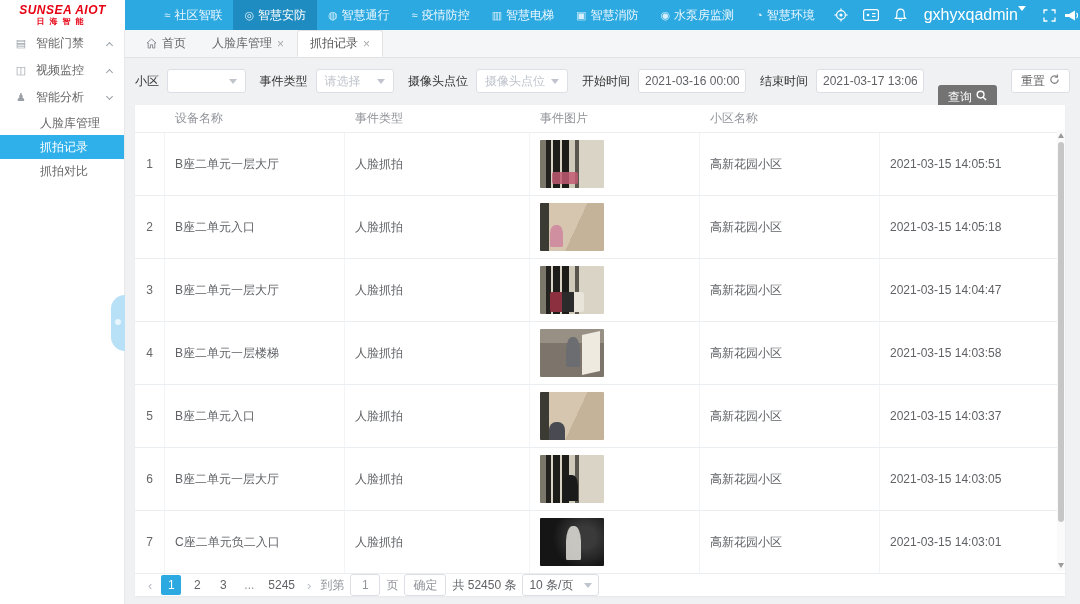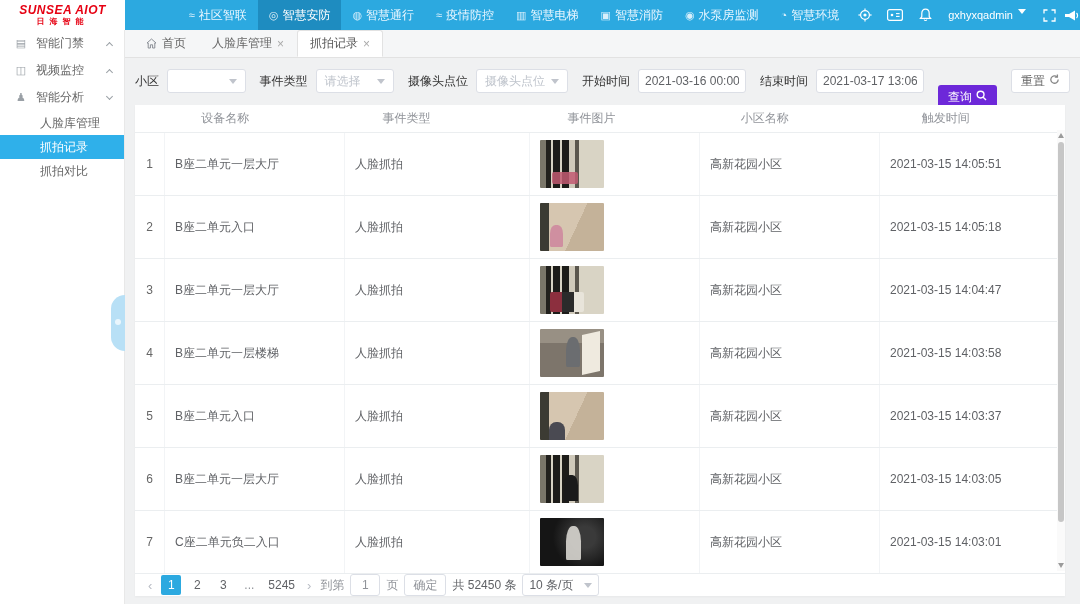--- a/index.html
+++ b/index.html
@@ -10,21 +10,21 @@
   .header { position:absolute; top:0; left:0; right:0; height:30px; background:#2ca9e0; display:flex; align-items:center; overflow:hidden; }
   .logo { width:125px; height:30px; background:#ffffff; display:flex; flex-direction:column; align-items:center; justify-content:center; flex:0 0 125px; }
   .logo-l1 { color:#e60012; font-size:12px; font-weight:800; letter-spacing:.5px; font-style:italic; line-height:13px; }
   .logo-l2 { color:#e60012; font-size:8px; font-weight:700; letter-spacing:5px; line-height:10px; }
   .topnav { margin-left:auto; display:flex; height:30px; }
   .nav-item { display:flex; align-items:center; gap:4px; padding:0 11px; color:#eaf7ff; font-size:12px; cursor:pointer; white-space:nowrap; }
   .nav-item.active { background:#1e8cc0; color:#fff; }
   .nav-ico { font-size:11px; opacity:.9; }
   .hright { display:flex; align-items:center; height:30px; color:#fff; }
   .hicon { width:30px; height:30px; display:flex; align-items:center; justify-content:center; cursor:pointer; }
-  .user { display:flex; align-items:flex-start; gap:5px; font-size:11px; padding:0 8px; cursor:pointer; white-space:nowrap; }
+  .user { display:flex; align-items:flex-start; font-size:16px; padding:0 8px; cursor:pointer; white-space:nowrap; }
   .caret-down { width:0; height:0; border-left:4px solid transparent; border-right:4px solid transparent; border-top:5px solid #fff; }
 
   
   .sidebar { position:absolute; top:30px; left:0; width:125px; bottom:0; background:#fff; border-right:1px solid #e8e8e8; }
   .side-group { height:27px; display:flex; align-items:center; padding:0 12px 0 14px; font-size:12px; color:#666; cursor:pointer; gap:8px; }
   .side-ico { font-size:11px; color:#9aa0a6; width:14px; text-align:center; }
   .side-label { flex:1; }
   .chev { width:5px; height:5px; border-right:1px solid #9aa0a6; border-bottom:1px solid #9aa0a6; }
   .chev.up { transform:rotate(-135deg); margin-top:3px; }
   .chev.down { transform:rotate(45deg); margin-bottom:2px; }
@@ -48,26 +48,26 @@
   .flabel { margin-left:6px; }
   .select { height:24px; background:#fff; border:1px solid #dcdfe6; border-radius:3px; display:flex; align-items:center; padding:0 8px; color:#606266; cursor:pointer; }
   .select .ph { color:#bfc4cc; }
   .select .sp { flex:1; }
   .sel-caret { width:0; height:0; border-left:4px solid transparent; border-right:4px solid transparent; border-top:5px solid #c0c4cc; margin-left:6px; }
   .sel-community { width:118px; }
   .sel-event { width:118px; }
   .sel-camera { width:128px; }
   .tinput { height:24px; width:108px; background:#fff; border:1px solid #dcdfe6; border-radius:3px; padding:0 6px; font-size:12px; color:#606266; font-family:"Liberation Sans",sans-serif; }
   .btn { height:24px; border-radius:3px; font-size:12px; display:flex; align-items:center; gap:4px; padding:0 9px; cursor:pointer; border:1px solid transparent; }
-  .btn-search { background:#6d28d9; color:#fff; margin-left:6px;margin-top:32px; }
+  .btn-search { background:#737373; color:#fff; margin-left:6px;margin-top:32px; }
   .btn-reset { background:#fff; color:#666; border-color:#dcdfe6; margin-left:6px; }
 
   
   .card { position:absolute; left:10px; top:75px; width:930px; bottom:8px; background:#fff; display:flex; flex-direction:column; box-shadow:0 1px 2px rgba(0,0,0,.04); }
-  .thead { height:34px; display:flex; border-bottom:1px solid #ebeef0; font-size:12px; color:#909399; align-items:center;gap:32px; }
+  .thead { height:34px; display:flex; border-bottom:1px solid #ebeef0; font-size:12px; color:#909399; align-items:center; }
   .tbody { flex:1; display:flex; flex-direction:column; }
   .trow { height:63px; display:flex; border-bottom:1px solid #ebeef0; align-items:center; font-size:12px; color:#606266; }
   .c { height:100%; display:flex; align-items:center; padding:0 10px; border-right:1px solid #f2f4f6; overflow:hidden; }
   .c:last-child { border-right:none; }
   .c-idx { width:30px; justify-content:center; padding:0; color:#666; }
   .c-dev { width:180px; }
   .c-typ { width:185px; }
   .c-img { width:170px; }
   .c-com { width:180px; }
   .c-tim { width:185px; }
@@ -296,21 +296,20 @@
       </div>
     </div>
 
     <div class="card">
       <div class="thead">
         <div class="c c-idx"></div>
         <div class="c c-dev">设备名称</div>
         <div class="c c-typ">事件类型</div>
         <div class="c c-img">事件图片</div>
         <div class="c c-com">小区名称</div>
-        <div class="c c-tim">触发时间</div>
       </div>
 
       <div class="tbody">
         <div class="trow">
           <div class="c c-idx">1</div>
           <div class="c c-dev">B座二单元一层大厅</div>
           <div class="c c-typ">人脸抓拍</div>
           <div class="c c-img">
               <div class="thumb t-door t1"></div>
             </div>

